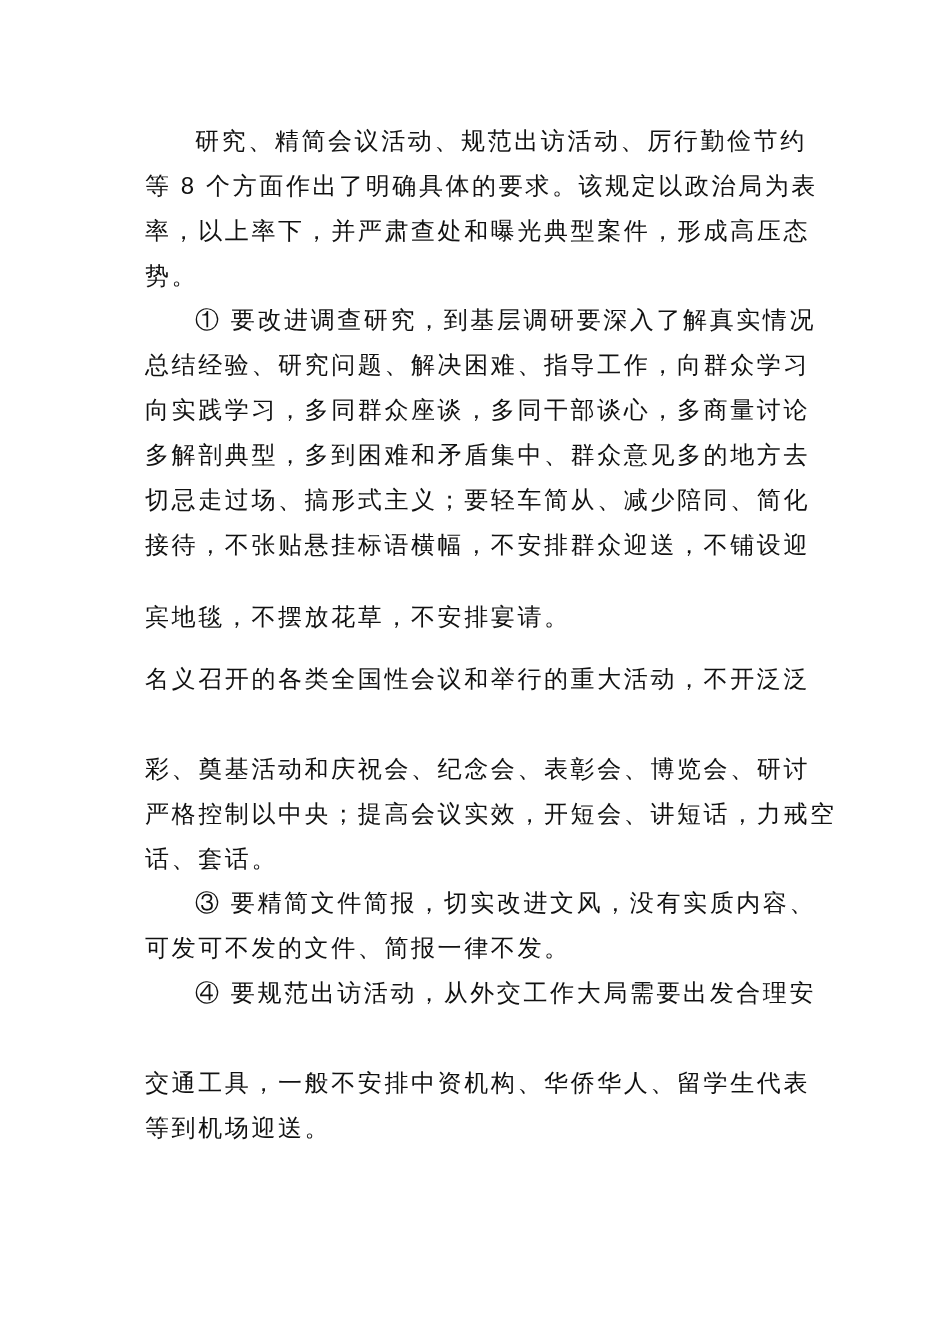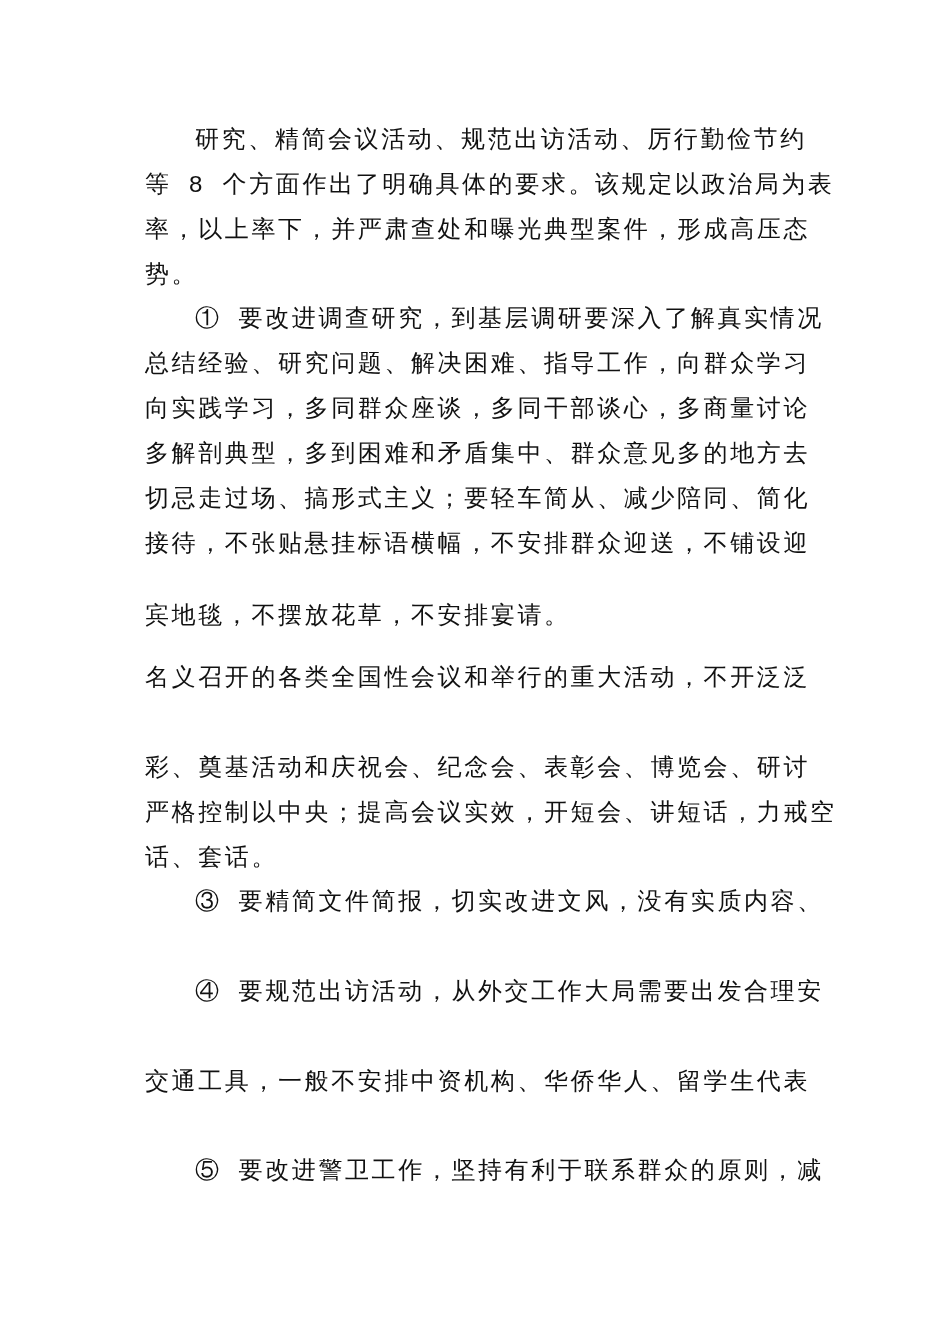--- a/index.html
+++ b/index.html
@@ -1,20 +1,20 @@
 <!DOCTYPE html>
 <html><head>
 <meta charset="utf-8">
 <style>
   html, body { margin:0; padding:0; background:#ffffff; }
   body { width:950px; height:1344px; position:relative; overflow:hidden; }
   .page { position:absolute; left:0; top:0; width:950px; height:1344px; background:#fff; }
   .line {
     position:absolute; left:145px; width:662px; height:30px;
-    font-family:Liberation Mono, monospace; font-size:24px; line-height:30px;
+    font-family:Liberation Sans, sans-serif; font-size:24px; line-height:30px;
     color:#111111; white-space:nowrap; letter-spacing:2.6px;
   }
   .line.indent { left:195px; width:612px; }
 </style>
 </head>
 <body>
 
 <div class="page">
   <div class="line indent" style="top:126px">研究、精简会议活动、规范出访活动、厉行勤俭节约</div>
   <div class="line" style="top:171px">等 8 个方面作出了明确具体的要求。该规定以政治局为表</div>
@@ -25,16 +25,17 @@
   <div class="line" style="top:395px">向实践学习，多同群众座谈，多同干部谈心，多商量讨论</div>
   <div class="line" style="top:440px">多解剖典型，多到困难和矛盾集中、群众意见多的地方去</div>
   <div class="line" style="top:485px">切忌走过场、搞形式主义；要轻车简从、减少陪同、简化</div>
   <div class="line" style="top:530px">接待，不张贴悬挂标语横幅，不安排群众迎送，不铺设迎</div>
   <div class="line" style="top:602px">宾地毯，不摆放花草，不安排宴请。</div>
   <div class="line" style="top:664px">名义召开的各类全国性会议和举行的重大活动，不开泛泛</div>
   <div class="line" style="top:754px">彩、奠基活动和庆祝会、纪念会、表彰会、博览会、研讨</div>
   <div class="line" style="top:799px">严格控制以中央；提高会议实效，开短会、讲短话，力戒空</div>
   <div class="line" style="top:844px">话、套话。</div>
   <div class="line indent" style="top:888px">③ 要精简文件简报，切实改进文风，没有实质内容、</div>
+  <div class="line" style="top:933px">可发可不发的文件、简报一律不发。</div>
   <div class="line indent" style="top:978px">④ 要规范出访活动，从外交工作大局需要出发合理安</div>
   <div class="line" style="top:1068px">交通工具，一般不安排中资机构、华侨华人、留学生代表</div>
-  <div class="line indent" style="top:1157px">⑤ 要改进警卫工作，坚持有利于联系群众的原则，减</div>
+  <div class="line" style="top:1113px">等到机场迎送。</div>
 </div>
 
 </body></html>

